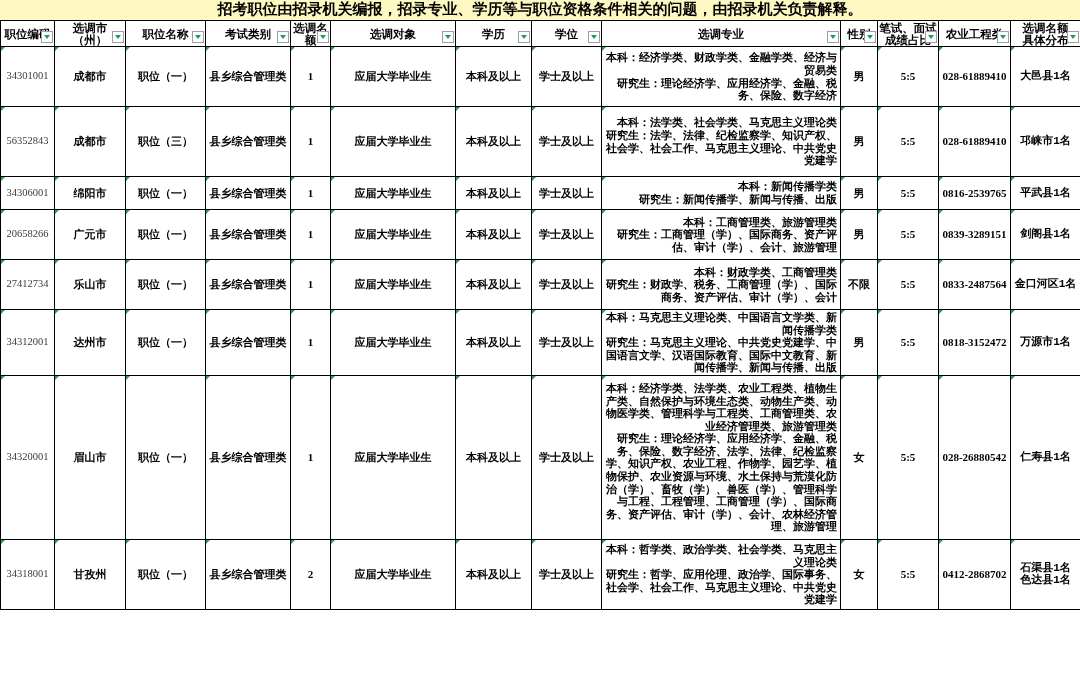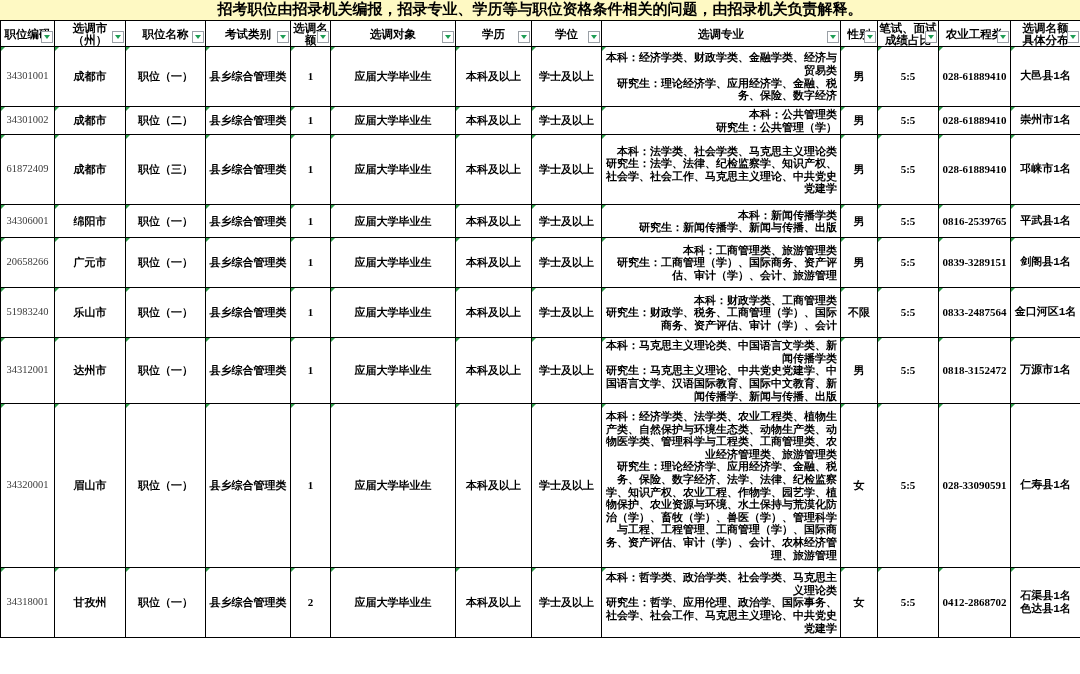--- a/index.html
+++ b/index.html
@@ -105,38 +105,22 @@
           <td class="c-target">应届大学毕业生</td>
           <td class="c-education">本科及以上</td>
           <td class="c-degree">学士及以上</td>
           <td class="c-major">本科：经济学类、财政学类、金融学类、经济与贸易类
 研究生：理论经济学、应用经济学、金融、税务、保险、数字经济</td>
           <td class="c-gender">男</td>
           <td class="c-ratio">5:5</td>
           <td class="c-phone">028-61889410</td>
           <td class="c-dist">大邑县1名</td>
         </tr>
-        <tr style="height: 27px;">
-          <td class="c-id">34301002</td>
-          <td class="c-city">成都市</td>
-          <td class="c-position">职位（二）</td>
-          <td class="c-exam">县乡综合管理类</td>
-          <td class="c-quota">1</td>
-          <td class="c-target">应届大学毕业生</td>
-          <td class="c-education">本科及以上</td>
-          <td class="c-degree">学士及以上</td>
-          <td class="c-major">本科：公共管理类
-研究生：公共管理（学）</td>
-          <td class="c-gender">男</td>
-          <td class="c-ratio">5:5</td>
-          <td class="c-phone">028-61889410</td>
-          <td class="c-dist">崇州市1名</td>
-        </tr>
         <tr style="height: 70px;">
-          <td class="c-id">61872409</td>
+          <td class="c-id">56352843</td>
           <td class="c-city">成都市</td>
           <td class="c-position">职位（三）</td>
           <td class="c-exam">县乡综合管理类</td>
           <td class="c-quota">1</td>
           <td class="c-target">应届大学毕业生</td>
           <td class="c-education">本科及以上</td>
           <td class="c-degree">学士及以上</td>
           <td class="c-major">本科：法学类、社会学类、马克思主义理论类
 研究生：法学、法律、纪检监察学、知识产权、社会学、社会工作、马克思主义理论、中共党史党建学</td>
           <td class="c-gender">男</td>
@@ -170,21 +154,21 @@
           <td class="c-education">本科及以上</td>
           <td class="c-degree">学士及以上</td>
           <td class="c-major">本科：工商管理类、旅游管理类
 研究生：工商管理（学）、国际商务、资产评估、审计（学）、会计、旅游管理</td>
           <td class="c-gender">男</td>
           <td class="c-ratio">5:5</td>
           <td class="c-phone">0839-3289151</td>
           <td class="c-dist">剑阁县1名</td>
         </tr>
         <tr style="height: 50px;">
-          <td class="c-id">51983240</td>
+          <td class="c-id">27412734</td>
           <td class="c-city">乐山市</td>
           <td class="c-position">职位（一）</td>
           <td class="c-exam">县乡综合管理类</td>
           <td class="c-quota">1</td>
           <td class="c-target">应届大学毕业生</td>
           <td class="c-education">本科及以上</td>
           <td class="c-degree">学士及以上</td>
           <td class="c-major">本科：财政学类、工商管理类
 研究生：财政学、税务、工商管理（学）、国际商务、资产评估、审计（学）、会计</td>
           <td class="c-gender">不限</td>
@@ -214,21 +198,21 @@
           <td class="c-position">职位（一）</td>
           <td class="c-exam">县乡综合管理类</td>
           <td class="c-quota">1</td>
           <td class="c-target">应届大学毕业生</td>
           <td class="c-education">本科及以上</td>
           <td class="c-degree">学士及以上</td>
           <td class="c-major">本科：经济学类、法学类、农业工程类、植物生产类、自然保护与环境生态类、动物生产类、动物医学类、管理科学与工程类、工商管理类、农业经济管理类、旅游管理类
 研究生：理论经济学、应用经济学、金融、税务、保险、数字经济、法学、法律、纪检监察学、知识产权、农业工程、作物学、园艺学、植物保护、农业资源与环境、水土保持与荒漠化防治（学）、畜牧（学）、兽医（学）、管理科学与工程、工程管理、工商管理（学）、国际商务、资产评估、审计（学）、会计、农林经济管理、旅游管理</td>
           <td class="c-gender">女</td>
           <td class="c-ratio">5:5</td>
-          <td class="c-phone">028-33090591</td>
+          <td class="c-phone">028-26880542</td>
           <td class="c-dist">仁寿县1名</td>
         </tr>
         <tr style="height: 70px;">
           <td class="c-id">34318001</td>
           <td class="c-city">甘孜州</td>
           <td class="c-position">职位（一）</td>
           <td class="c-exam">县乡综合管理类</td>
           <td class="c-quota">2</td>
           <td class="c-target">应届大学毕业生</td>
           <td class="c-education">本科及以上</td>

